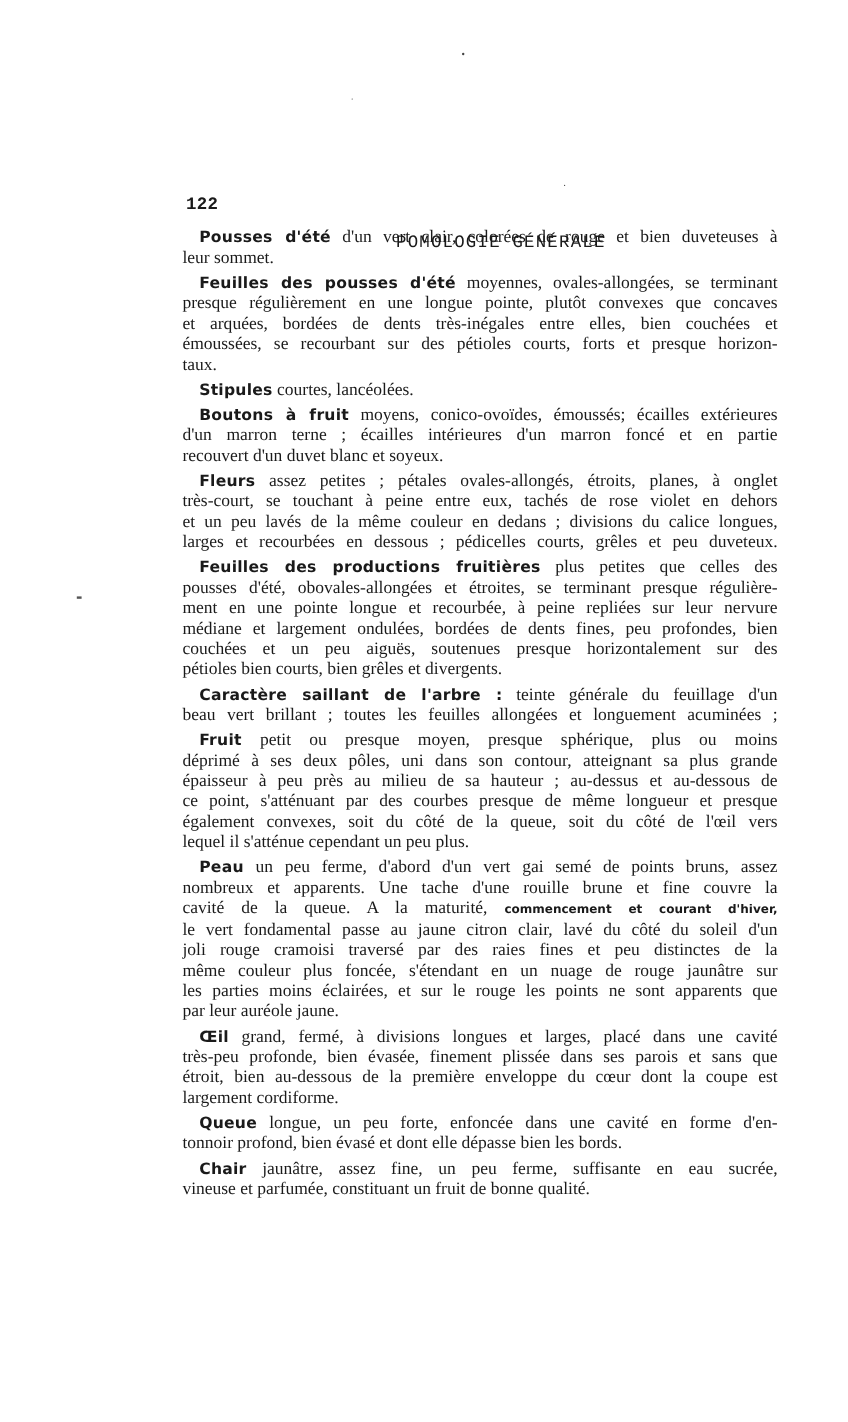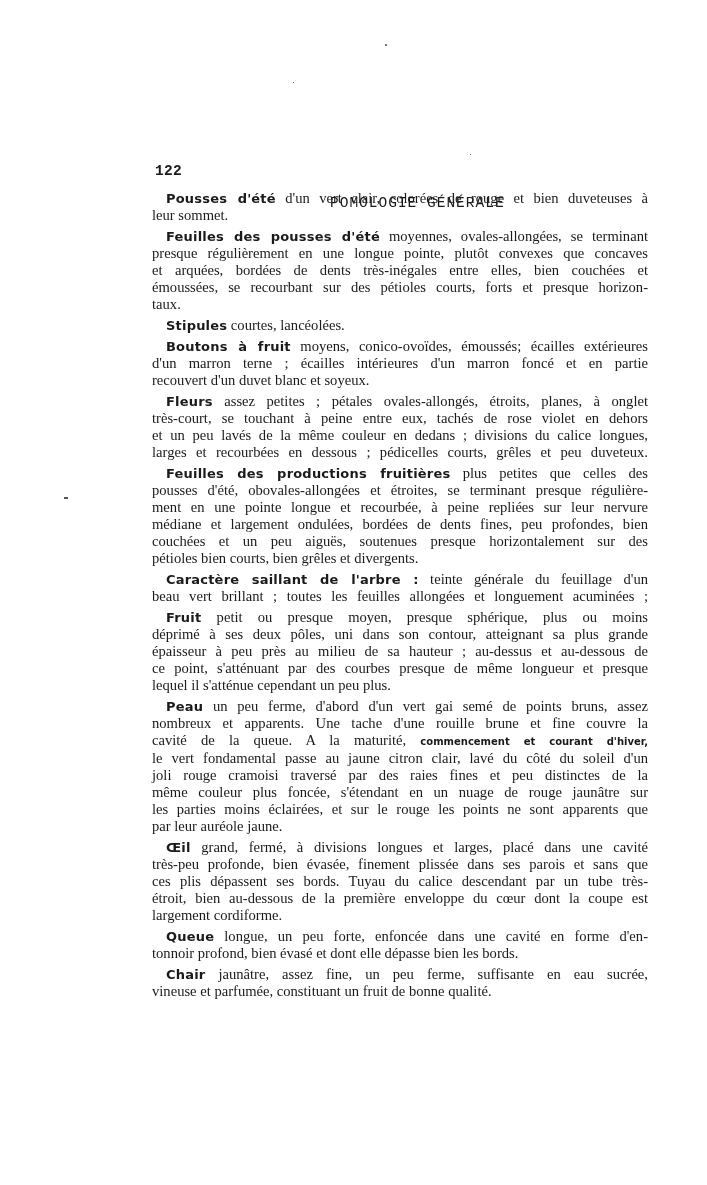--- a/index.html
+++ b/index.html
@@ -92,38 +92,38 @@
   <p class="para">
     <span class="line first jl"><b class="lead">Caractère saillant de l'arbre :</b><span> teinte générale du feuillage d'un</span></span>
     <span class="line jl">beau vert brillant ; toutes les feuilles allongées et longuement acuminées ;</span>
   </p>
 
   <p class="para">
     <span class="line first jl"><b class="lead">Fruit</b><span> petit ou presque moyen, presque sphérique, plus ou moins</span></span>
     <span class="line jl">déprimé à ses deux pôles, uni dans son contour, atteignant sa plus grande</span>
     <span class="line jl">épaisseur à peu près au milieu de sa hauteur ; au-dessus et au-dessous de</span>
     <span class="line jl">ce point, s'atténuant par des courbes presque de même longueur et presque</span>
+    <span class="line jl">également convexes, soit du côté de la queue, soit du côté de l'œil vers</span>
     <span class="line last">lequel il s'atténue cependant un peu plus.</span>
   </p>
 
   <p class="para">
     <span class="line first jl"><b class="lead">Peau</b><span> un peu ferme, d'abord d'un vert gai semé de points bruns, assez</span></span>
     <span class="line jl">nombreux et apparents. Une tache d'une rouille brune et fine couvre la</span>
     <span class="line jl"><span>cavité de la queue. A la maturité, </span><b class="emph">commencement et courant d'hiver,</b></span>
     <span class="line jl">le vert fondamental passe au jaune citron clair, lavé du côté du soleil d'un</span>
     <span class="line jl">joli rouge cramoisi traversé par des raies fines et peu distinctes de la</span>
     <span class="line jl">même couleur plus foncée, s'étendant en un nuage de rouge jaunâtre sur</span>
     <span class="line jl">les parties moins éclairées, et sur le rouge les points ne sont apparents que</span>
     <span class="line last">par leur auréole jaune.</span>
   </p>
 
   <p class="para">
     <span class="line first jl"><b class="lead">Œil</b><span> grand, fermé, à divisions longues et larges, placé dans une cavité</span></span>
     <span class="line jl">très-peu profonde, bien évasée, finement plissée dans ses parois et sans que</span>
-    <span class="line jl">ces plis dépassent ses bords. Tuyau du calice descendant par un tube très-</span>
     <span class="line jl">étroit, bien au-dessous de la première enveloppe du cœur dont la coupe est</span>
     <span class="line last">largement cordiforme.</span>
   </p>
 
   <p class="para">
     <span class="line first jl"><b class="lead">Queue</b><span> longue, un peu forte, enfoncée dans une cavité en forme d'en-</span></span>
     <span class="line last">tonnoir profond, bien évasé et dont elle dépasse bien les bords.</span>
   </p>
 
   <p class="para">

